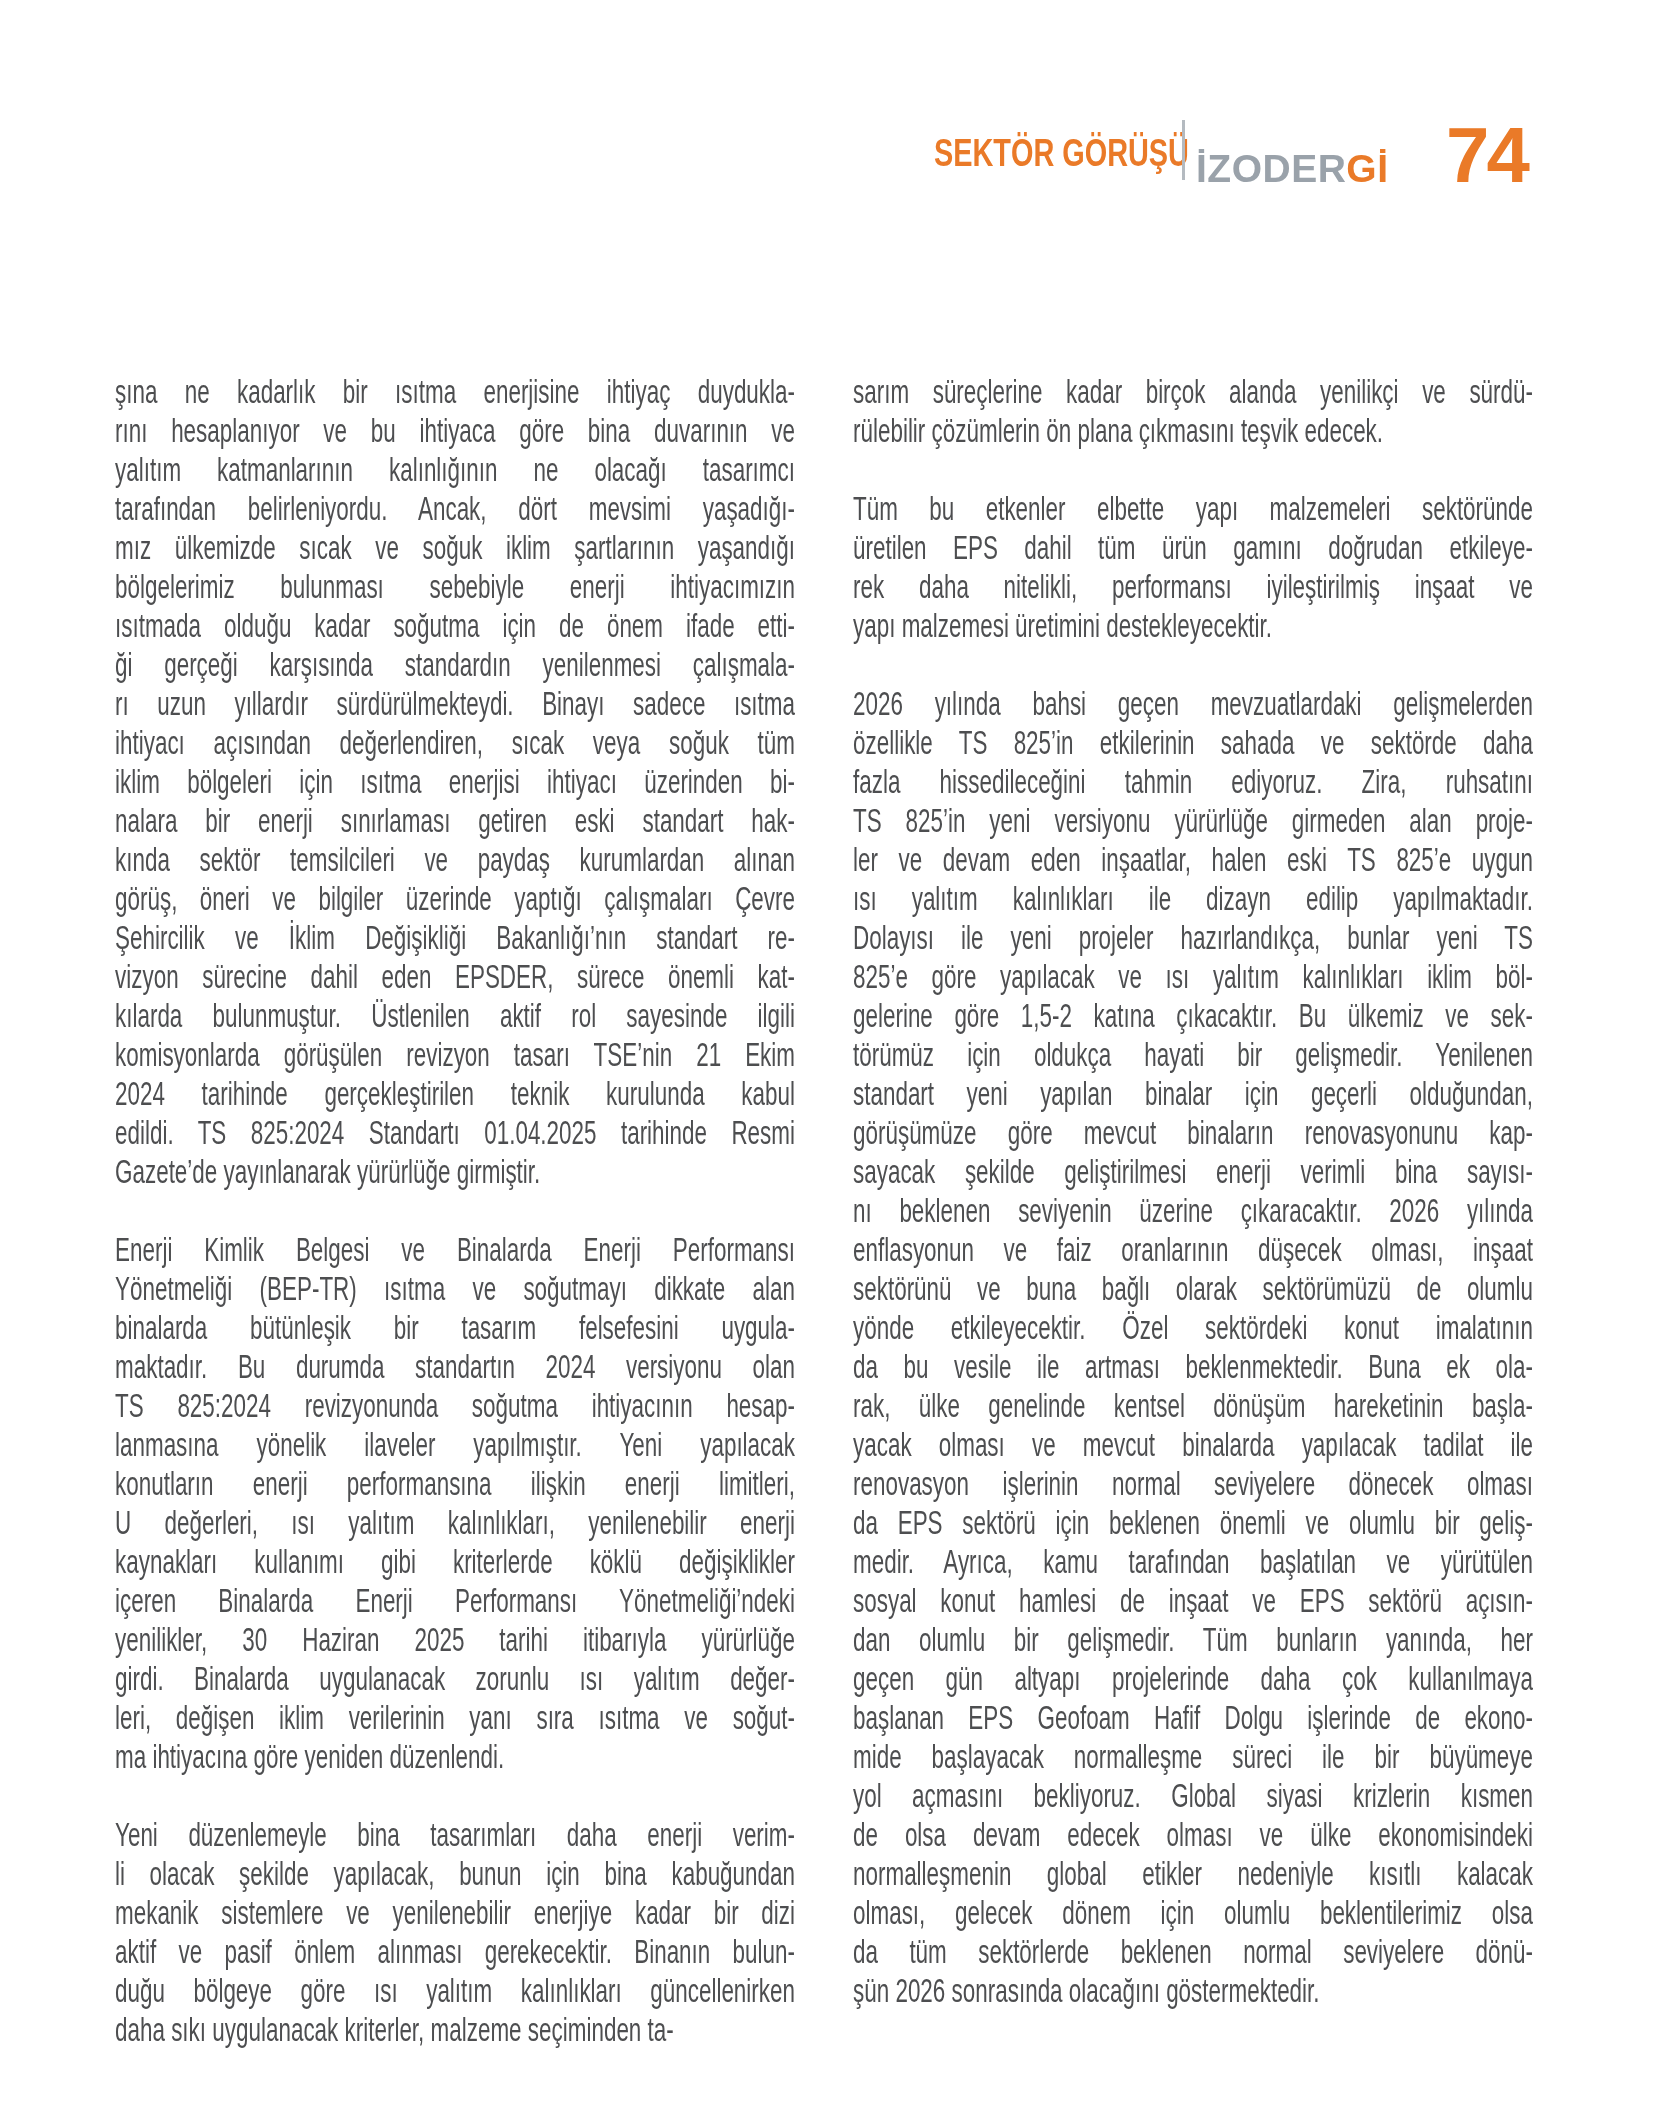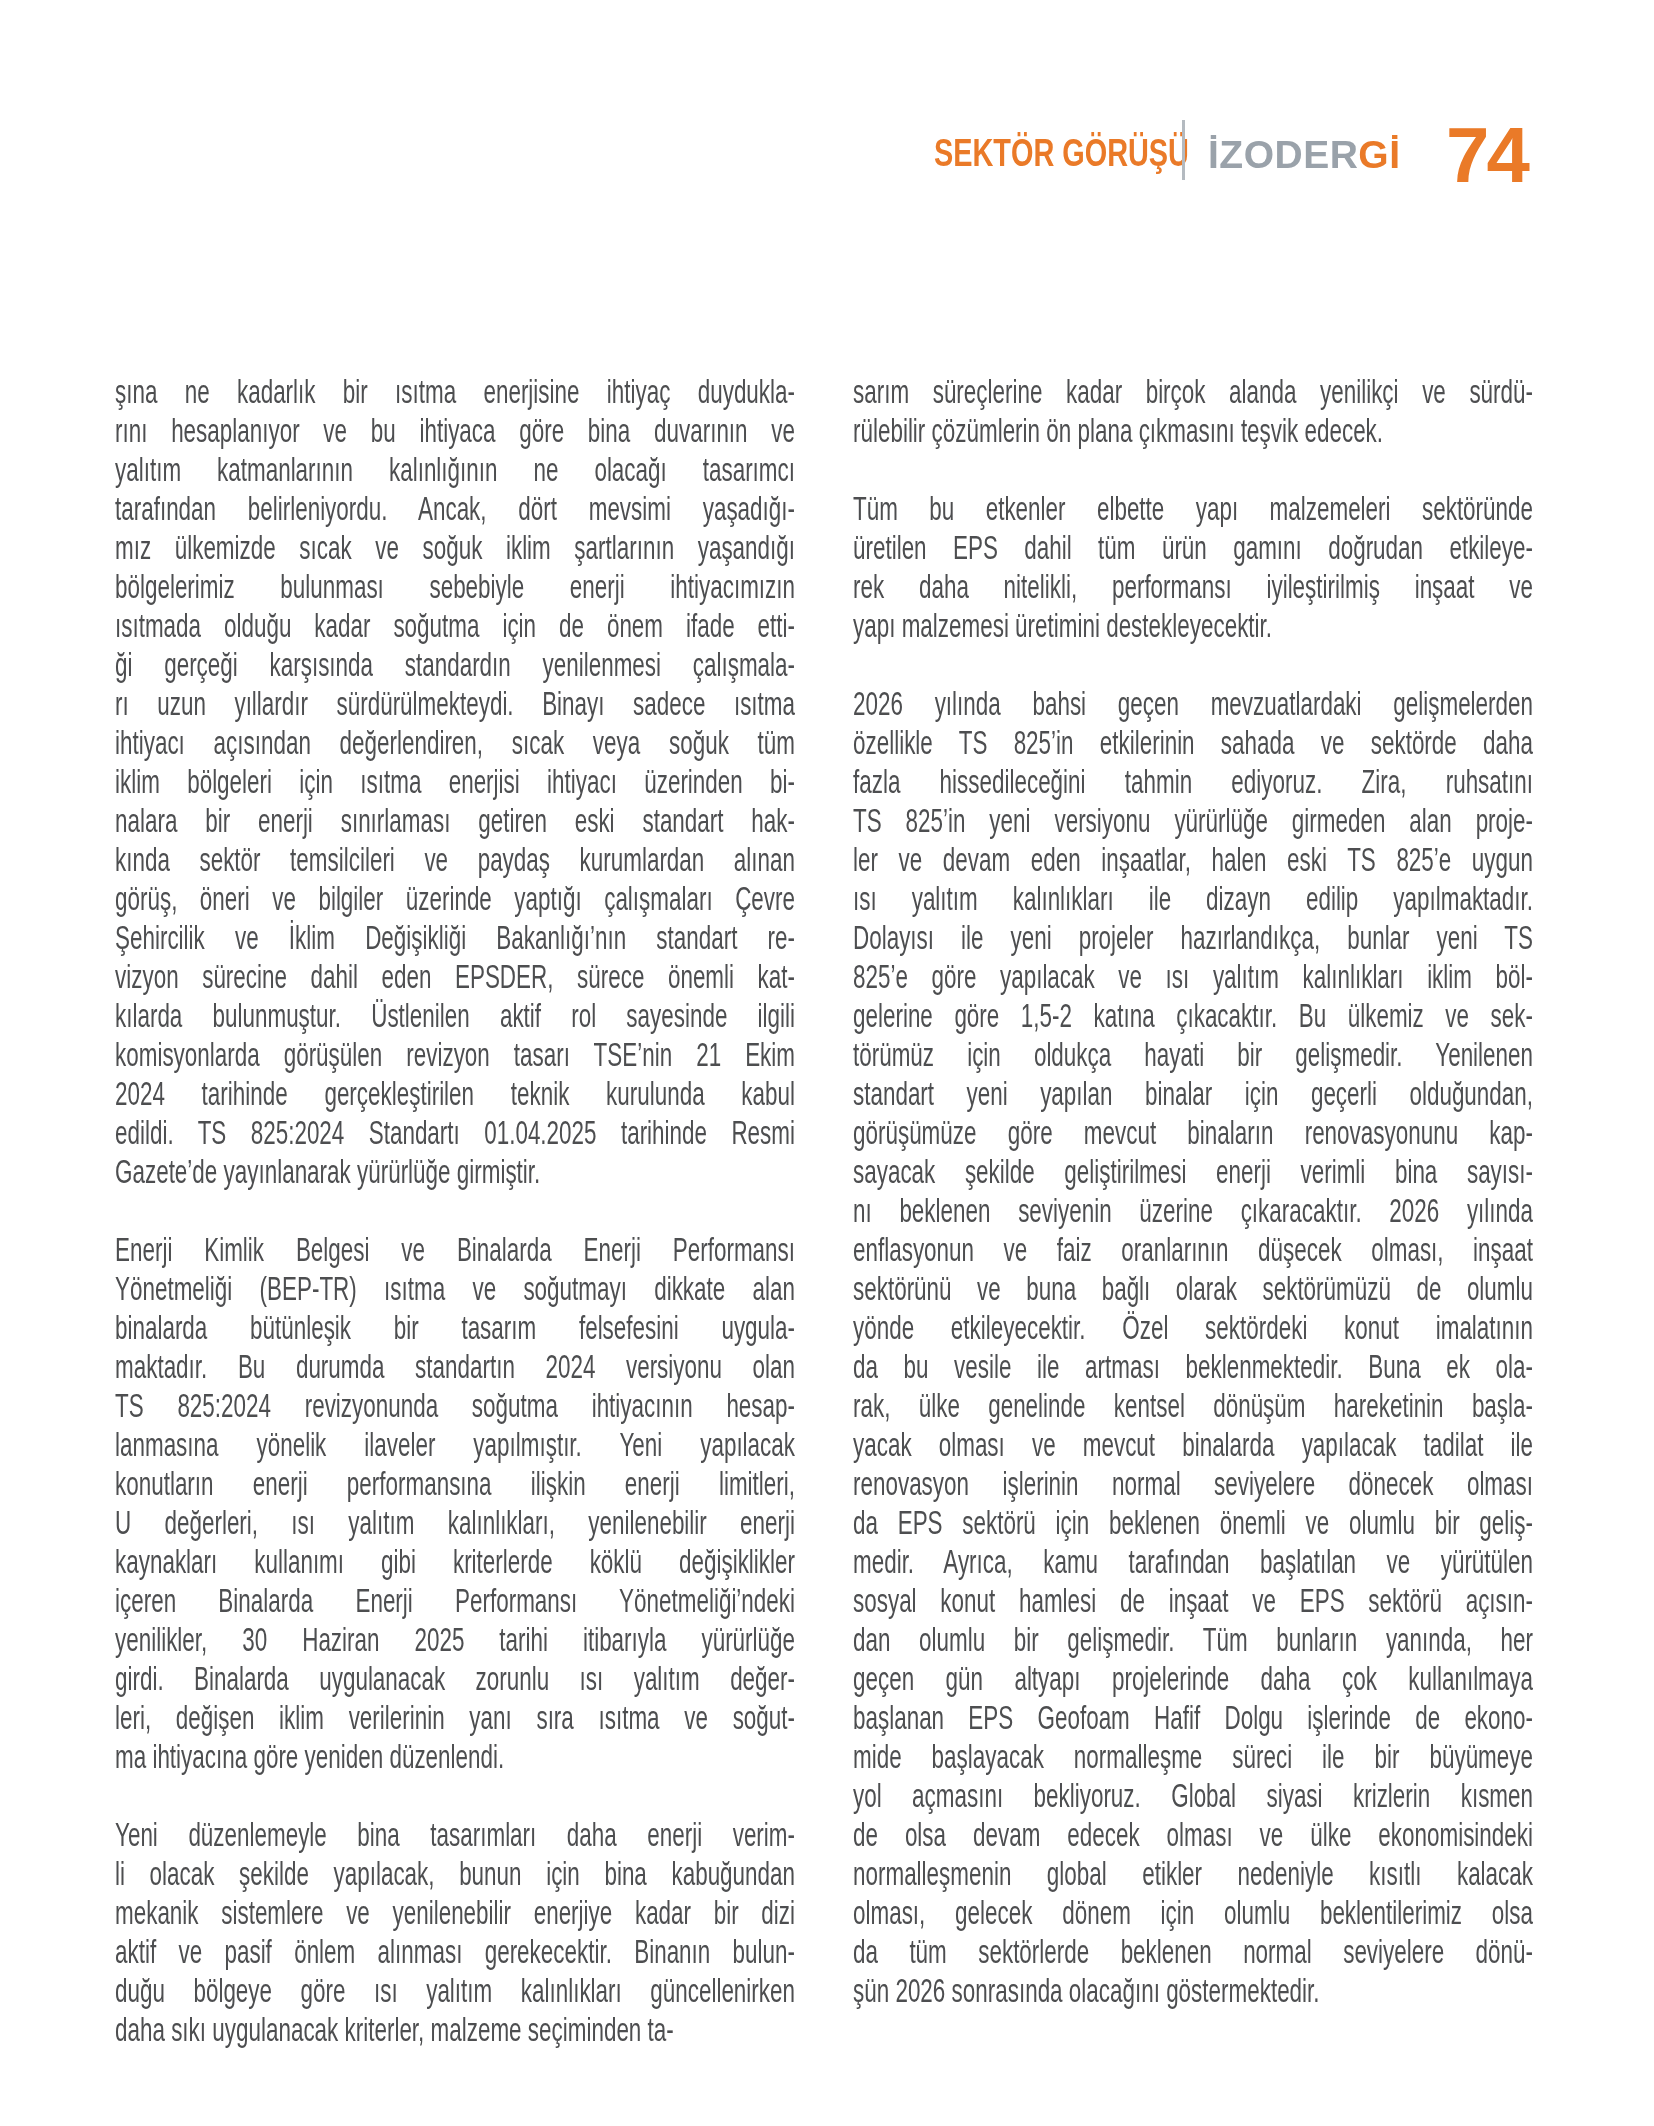--- a/index.html
+++ b/index.html
@@ -23,23 +23,23 @@
     font-size: 39px; font-weight: bold; line-height: 1;
     color: #EA7A28; letter-spacing: 0px;
     transform: scaleX(0.74); transform-origin: left top;
     white-space: nowrap;
   }
   .header-divider {
     position: absolute; left: 1182px; top: 120px;
     width: 3px; height: 60px; background: #b4bac0;
   }
   .magazine-name {
-    position: absolute; left: 1196px; top: 135px;
+    position: absolute; left: 1196px; top: 149px;
     font-size: 39px; font-weight: bold; line-height: 1;
-    letter-spacing: 0.5px; white-space: nowrap; margin-left: 12px;
+    letter-spacing: 0.5px; white-space: nowrap;
   }
   .mag-gray   { color: #9AA2AA; }
   .mag-orange { color: #EA7A28; }
   .issue-number {
     position: absolute; left: 1446px; top: 116px;
     font-size: 78px; font-weight: bold; line-height: 1;
     letter-spacing: -3px; color: #EA7A28; white-space: nowrap;
   }
 
   

